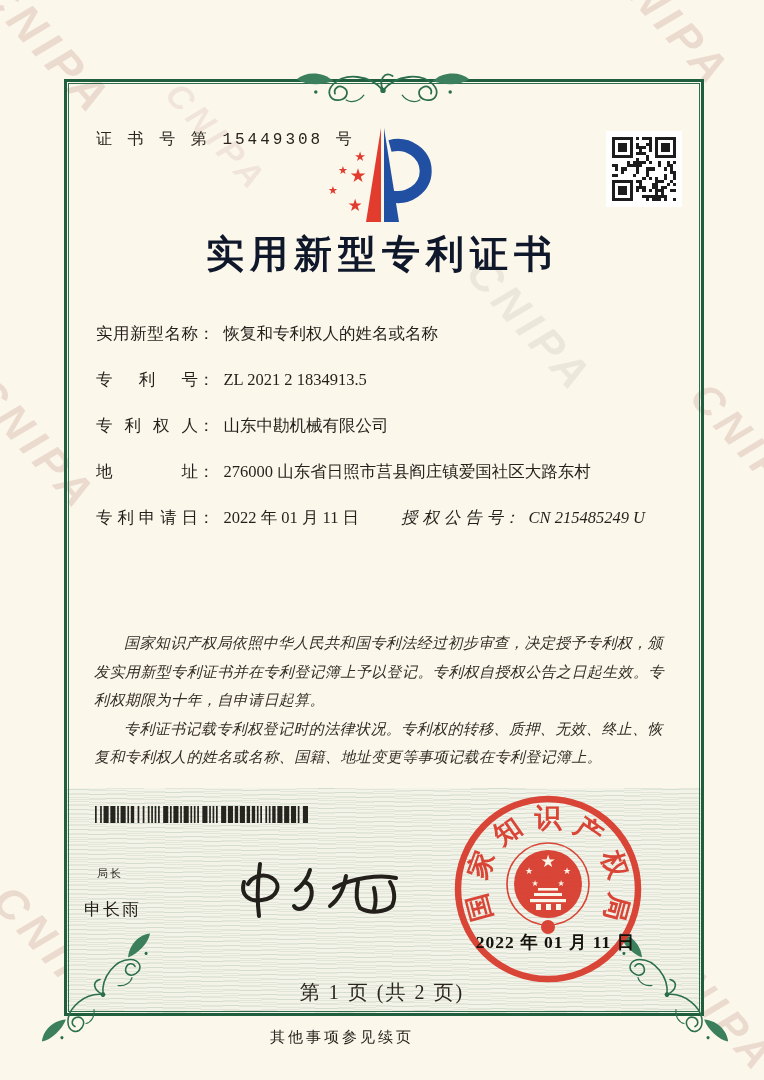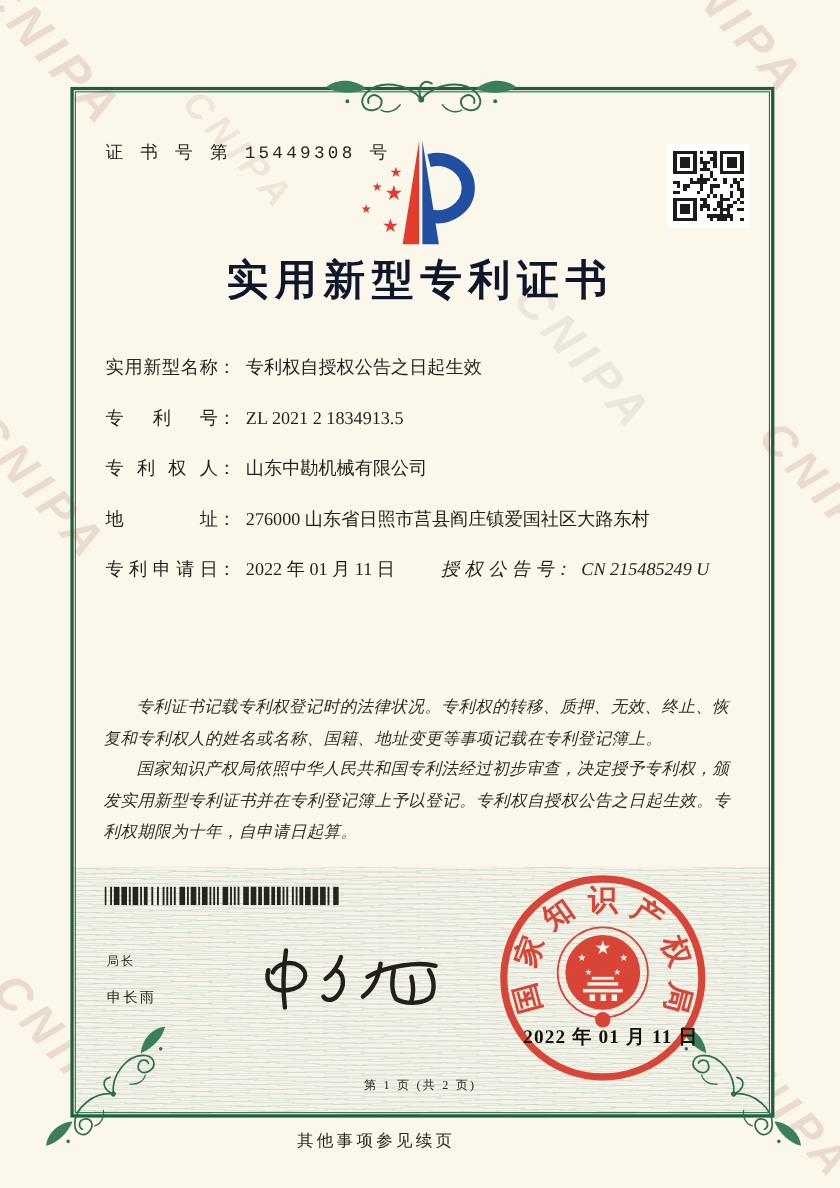--- a/index.html
+++ b/index.html
@@ -68,30 +68,30 @@
   .pair2{position:absolute; left:305px; top:0;font-style:italic;}
   
   #body{
     position:absolute; left:94px; top:629px; width:580px;
     font-size:15px; line-height:28.5px; font-style:italic; color:#332d26;
   }
   #body p{margin:0; text-indent:2em; letter-spacing:0.4px;}
   
   #barcode{position:absolute; left:95px; top:806px; width:213px; height:17px;}
   .sig-title{position:absolute; left:97px; top:866px; font-size:11px; letter-spacing:2px;}
-  .sig-name {position:absolute; left:97px; top:898px; font-size:13px; letter-spacing:2px;}
+  .sig-name {position:absolute; left:84px; top:898px; font-size:17px; letter-spacing:2px;}
   .signature{position:absolute; left:222px; top:838px;}
   .seal{position:absolute; left:0; top:0; pointer-events:none; opacity:0.93;}
   .seal-date{
     position:absolute; left:463px; top:930px; width:185px; text-align:center;
     font-size:17.5px; letter-spacing:1px; color:#15110d; font-weight:bold;
   }
   .footer{
     position:absolute; left:0; top:979px; width:764px; text-align:center;
-    font-size:11px; letter-spacing:2px; color:#2a241e;
+    font-size:20px; letter-spacing:2px; color:#2a241e;
   }
   .note{
     position:absolute; left:0; top:1028px; width:684px; text-align:center;
     font-size:15px; letter-spacing:3px; color:#2a241e;
   }
 </style>
 </head>
 <body>
 
 <div class="page">
@@ -262,30 +262,30 @@
         <rect x="18" y="4" width="3" height="3" fill="#1c1c1c"></rect>
         <rect x="2" y="16" width="7" height="7" fill="#1c1c1c"></rect>
         <rect x="3" y="17" width="5" height="5" fill="#ffffff"></rect>
         <rect x="4" y="18" width="3" height="3" fill="#1c1c1c"></rect>
       </svg>
   </div>
 
   <h1 class="title">实用新型专利证书</h1>
 
   <div id="fields">
-      <div class="frow"><span class="flabel">实用新型名称</span><span class="fcolon">：</span><span class="fvalue">专利权自授权公告之日起生效</span></div>
+      <div class="frow"><span class="flabel">实用新型名称</span><span class="fcolon">：</span><span class="fvalue">恢复和专利权人的姓名或名称</span></div>
       <div class="frow"><span class="flabel">专利号</span><span class="fcolon">：</span><span class="fvalue">ZL 2021 2 1834913.5</span></div>
       <div class="frow"><span class="flabel">专利权人</span><span class="fcolon">：</span><span class="fvalue">山东中勘机械有限公司</span></div>
       <div class="frow"><span class="flabel">地址</span><span class="fcolon">：</span><span class="fvalue">276000 山东省日照市莒县阎庄镇爱国社区大路东村</span></div>
       <div class="frow"><span class="flabel">专利申请日</span><span class="fcolon">：</span><span class="fvalue">2022 年 01 月 11 日</span><span class="pair2"><span class="flabel">授权公告号</span><span class="fcolon">：</span><span class="fvalue">CN 215485249 U</span></span></div>
     </div>
 
   <div id="body">
+      <p>国家知识产权局依照中华人民共和国专利法经过初步审查，决定授予专利权，颁发实用新型专利证书并在专利登记簿上予以登记。专利权自授权公告之日起生效。专利权期限为十年，自申请日起算。</p>
       <p>专利证书记载专利权登记时的法律状况。专利权的转移、质押、无效、终止、恢复和专利权人的姓名或名称、国籍、地址变更等事项记载在专利登记簿上。</p>
-      <p>国家知识产权局依照中华人民共和国专利法经过初步审查，决定授予专利权，颁发实用新型专利证书并在专利登记簿上予以登记。专利权自授权公告之日起生效。专利权期限为十年，自申请日起算。</p>
     </div>
 
   <svg id="barcode" viewBox="0 0 100 14" preserveAspectRatio="none">
       <rect x="0" y="0" width="0.8" height="14" fill="#26241f"></rect>
       <rect x="2.4000000000000004" y="0" width="0.8" height="14" fill="#26241f"></rect>
       <rect x="4" y="0" width="2.4" height="14" fill="#26241f"></rect>
       <rect x="7.2" y="0" width="2.4" height="14" fill="#26241f"></rect>
       <rect x="10.4" y="0" width="0.8" height="14" fill="#26241f"></rect>
       <rect x="12" y="0" width="2.4" height="14" fill="#26241f"></rect>
       <rect x="15.2" y="0" width="0.8" height="14" fill="#26241f"></rect>

